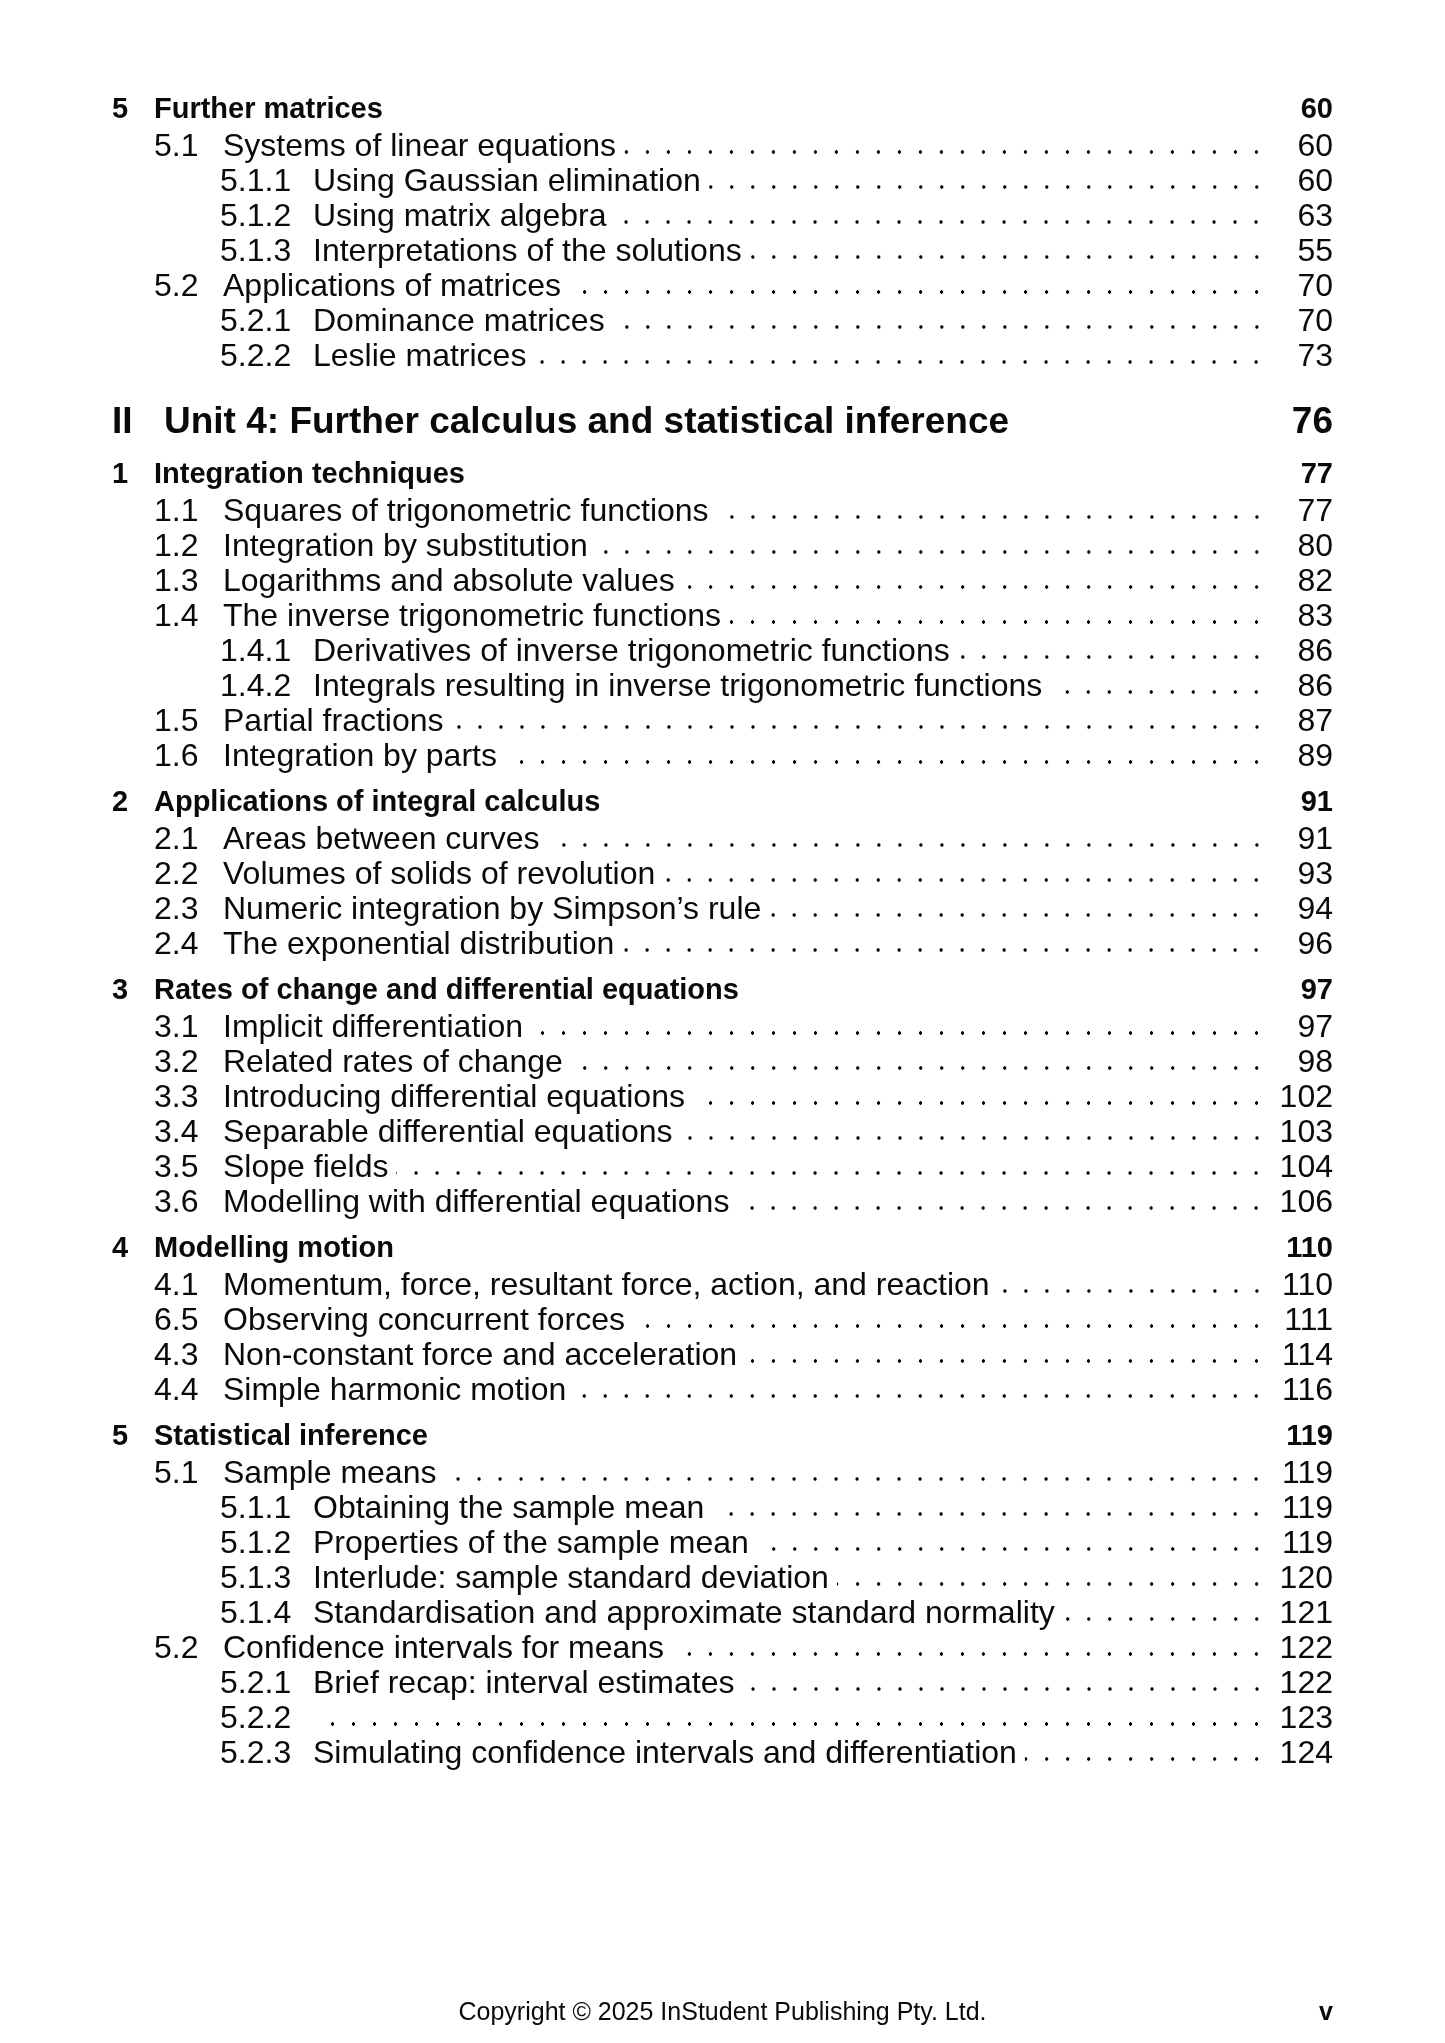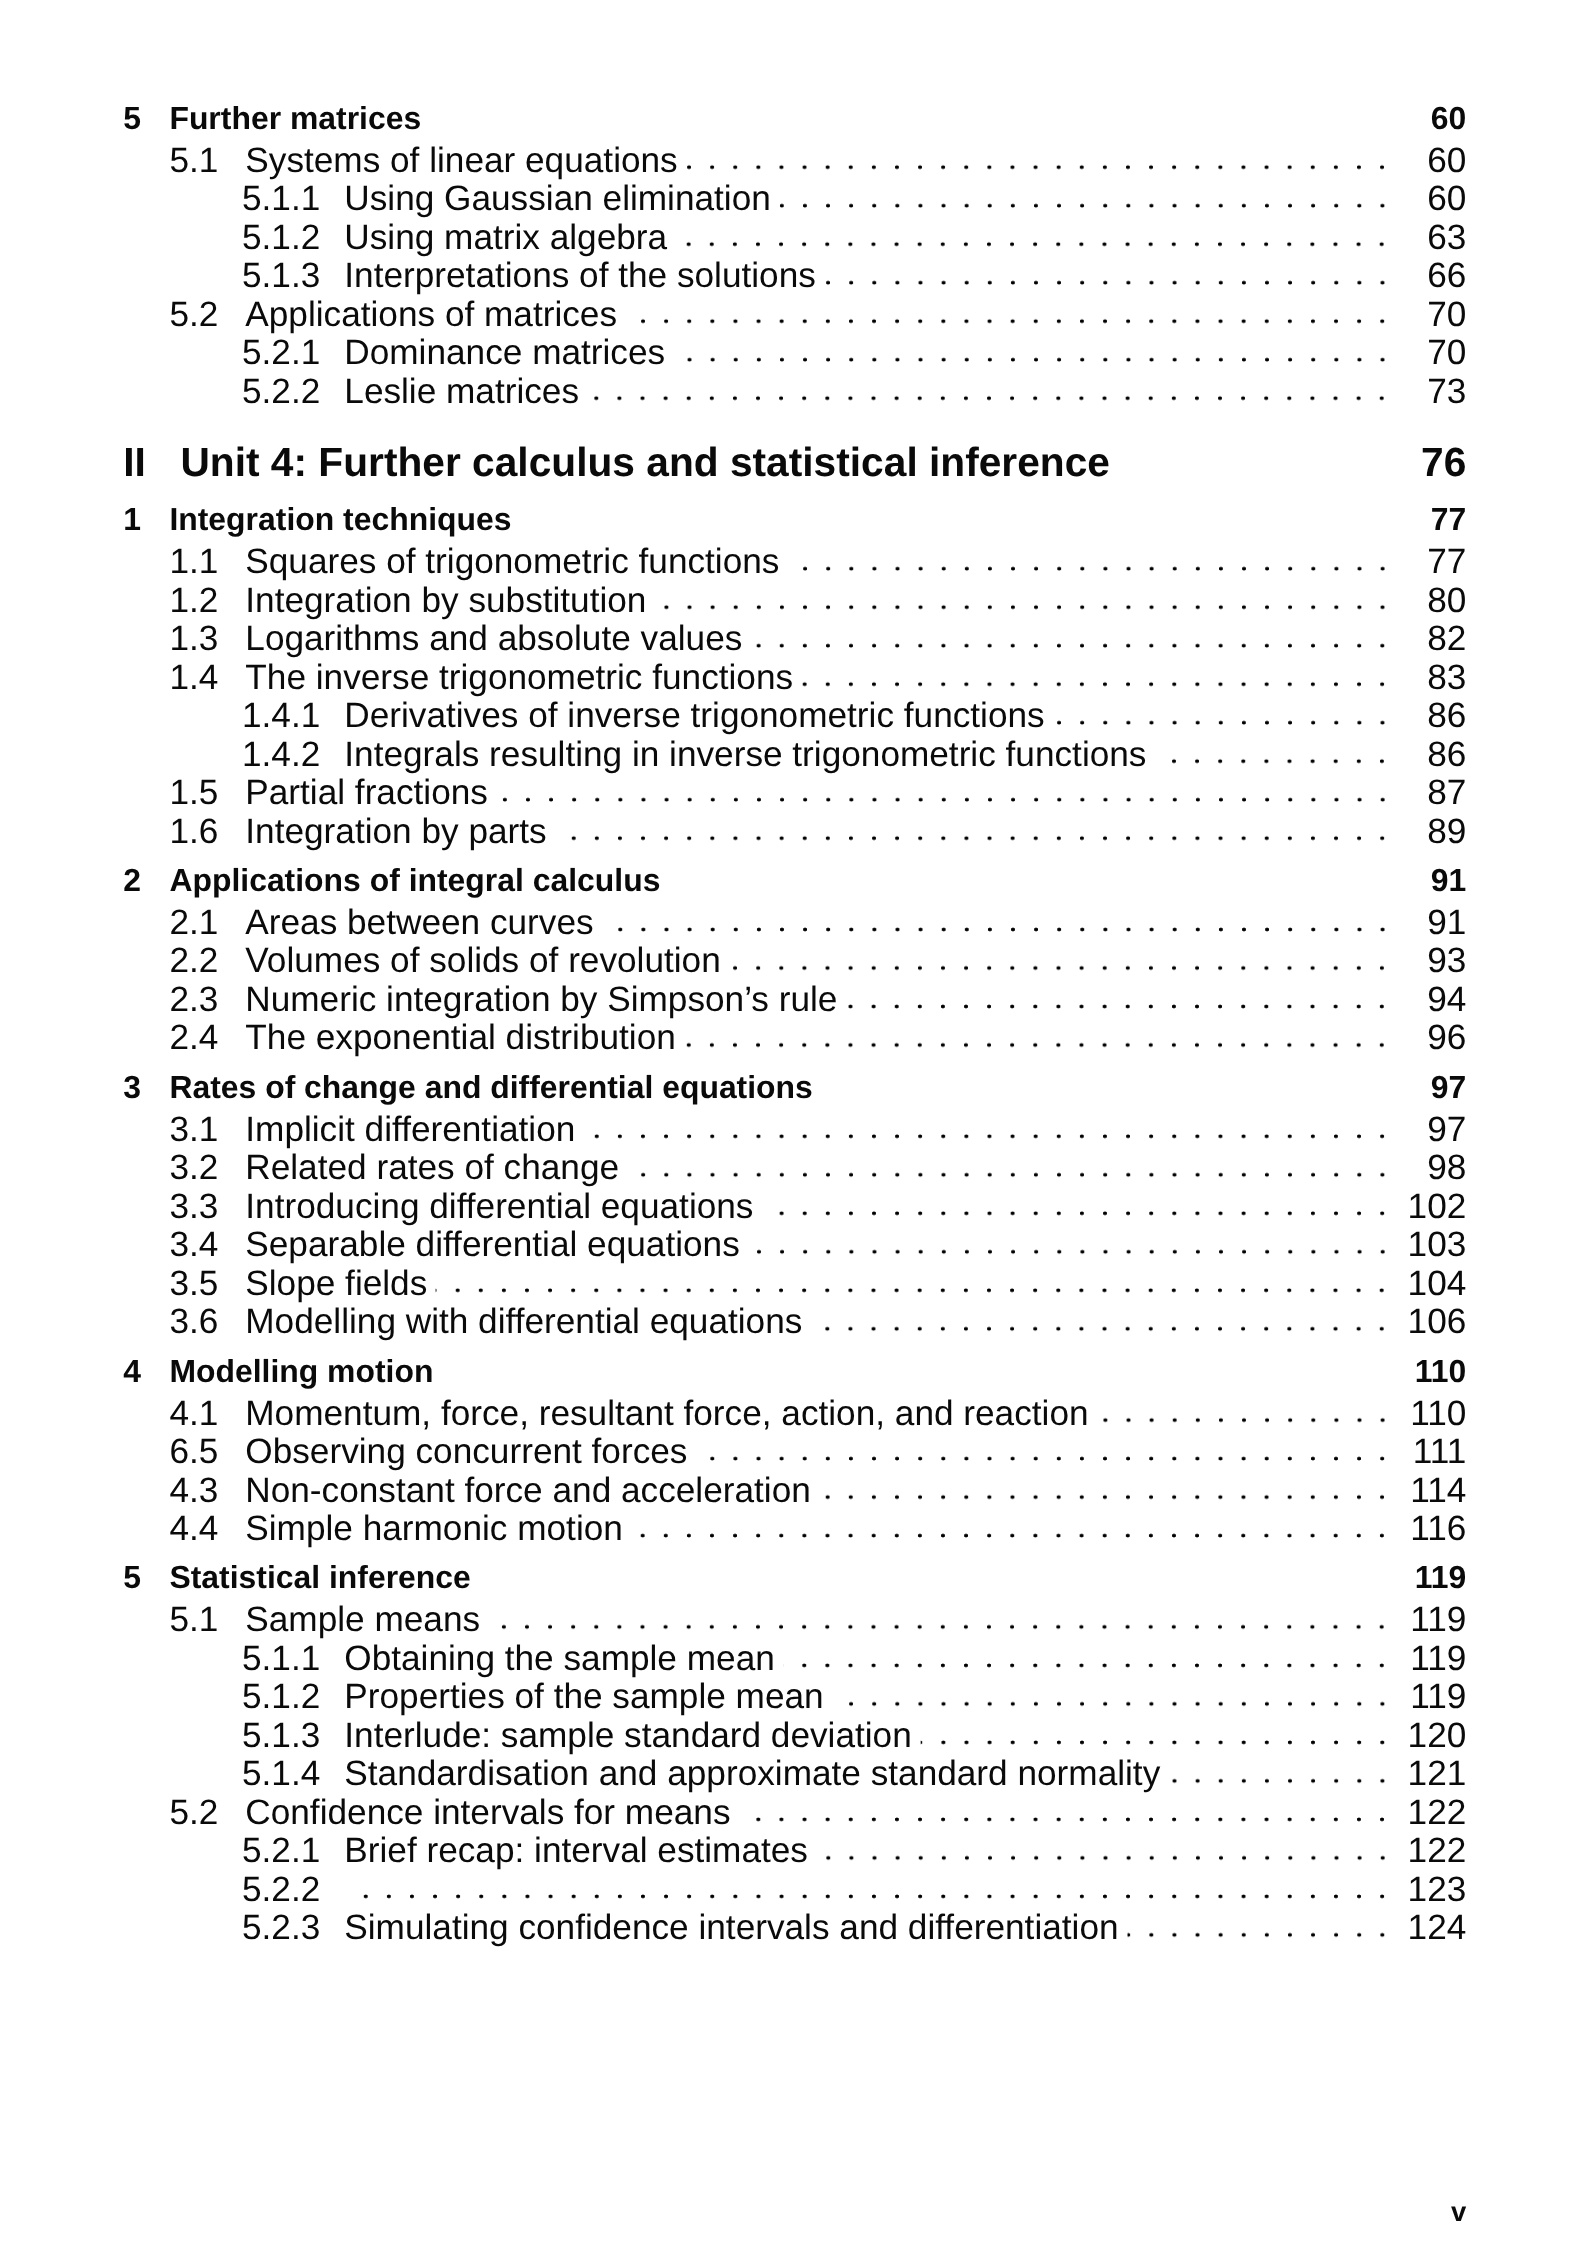--- a/index.html
+++ b/index.html
@@ -88,21 +88,21 @@
     <div class="row r-sub">
       <span class="num">5.1.2</span>
       <span class="title">Using matrix algebra</span>
       <span class="leader"></span>
       <span class="pg">63</span>
     </div>
     <div class="row r-sub">
       <span class="num">5.1.3</span>
       <span class="title">Interpretations of the solutions</span>
       <span class="leader"></span>
-      <span class="pg">66</span>
+      <span class="pg">55</span>
     </div>
     <div class="row r-sec">
       <span class="num">5.2</span>
       <span class="title">Applications of matrices</span>
       <span class="leader"></span>
       <span class="pg">70</span>
     </div>
     <div class="row r-sub">
       <span class="num">5.2.1</span>
       <span class="title">Dominance matrices</span>
@@ -338,14 +338,15 @@
     </div>
     <div class="row r-sub">
       <span class="num">5.2.3</span>
       <span class="title">Simulating confidence intervals and differentiation</span>
       <span class="leader"></span>
       <span class="pg">124</span>
     </div>
 
   </div>
 
+  <div class="footer">Copyright © 2025 InStudent Publishing Pty. Ltd.</div>
   <div class="folio">v</div>
 </div>
 
 </body></html>

